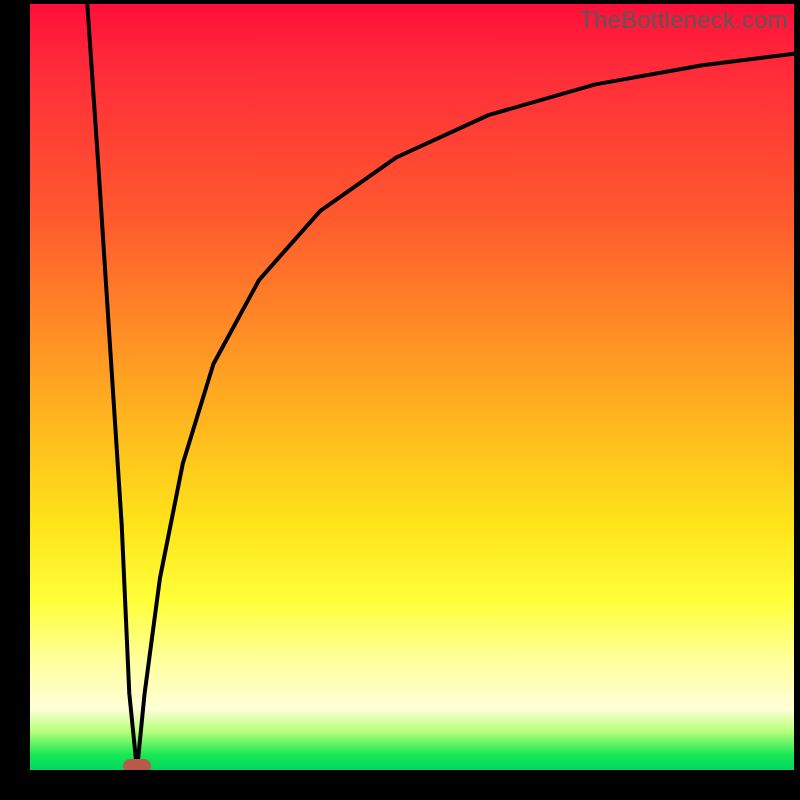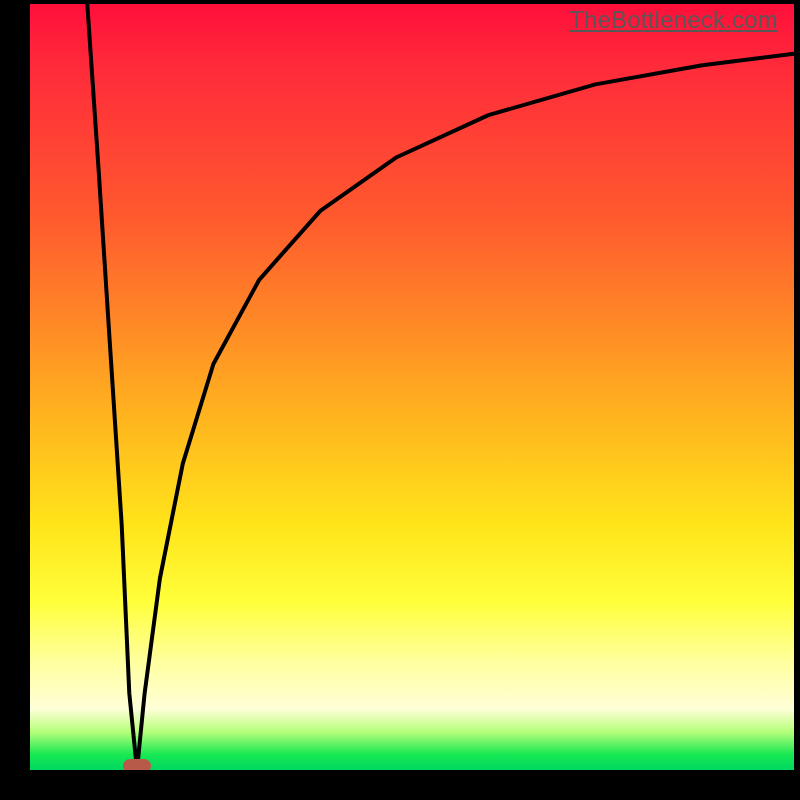--- a/index.html
+++ b/index.html
@@ -35,27 +35,26 @@
       #ffffd8 92%,
       #b6ff7a 95%,
       #17e853 98%,
       #00d860 100%
     );
     overflow: hidden;
   }
   .watermark {
     position: absolute;
     top: 2px;
-    right: 16px;
+    right: 6px;
     color: #585858;
     font-size: 24px;
     font-weight: 400;
     letter-spacing: 0.2px;
     pointer-events: none;
-    text-decoration: underline;
   }
   .curve {
     position: absolute;
     left: 0;
     top: 0;
     width: 764px;
     height: 766px;
   }
   .marker {
     position: absolute;

